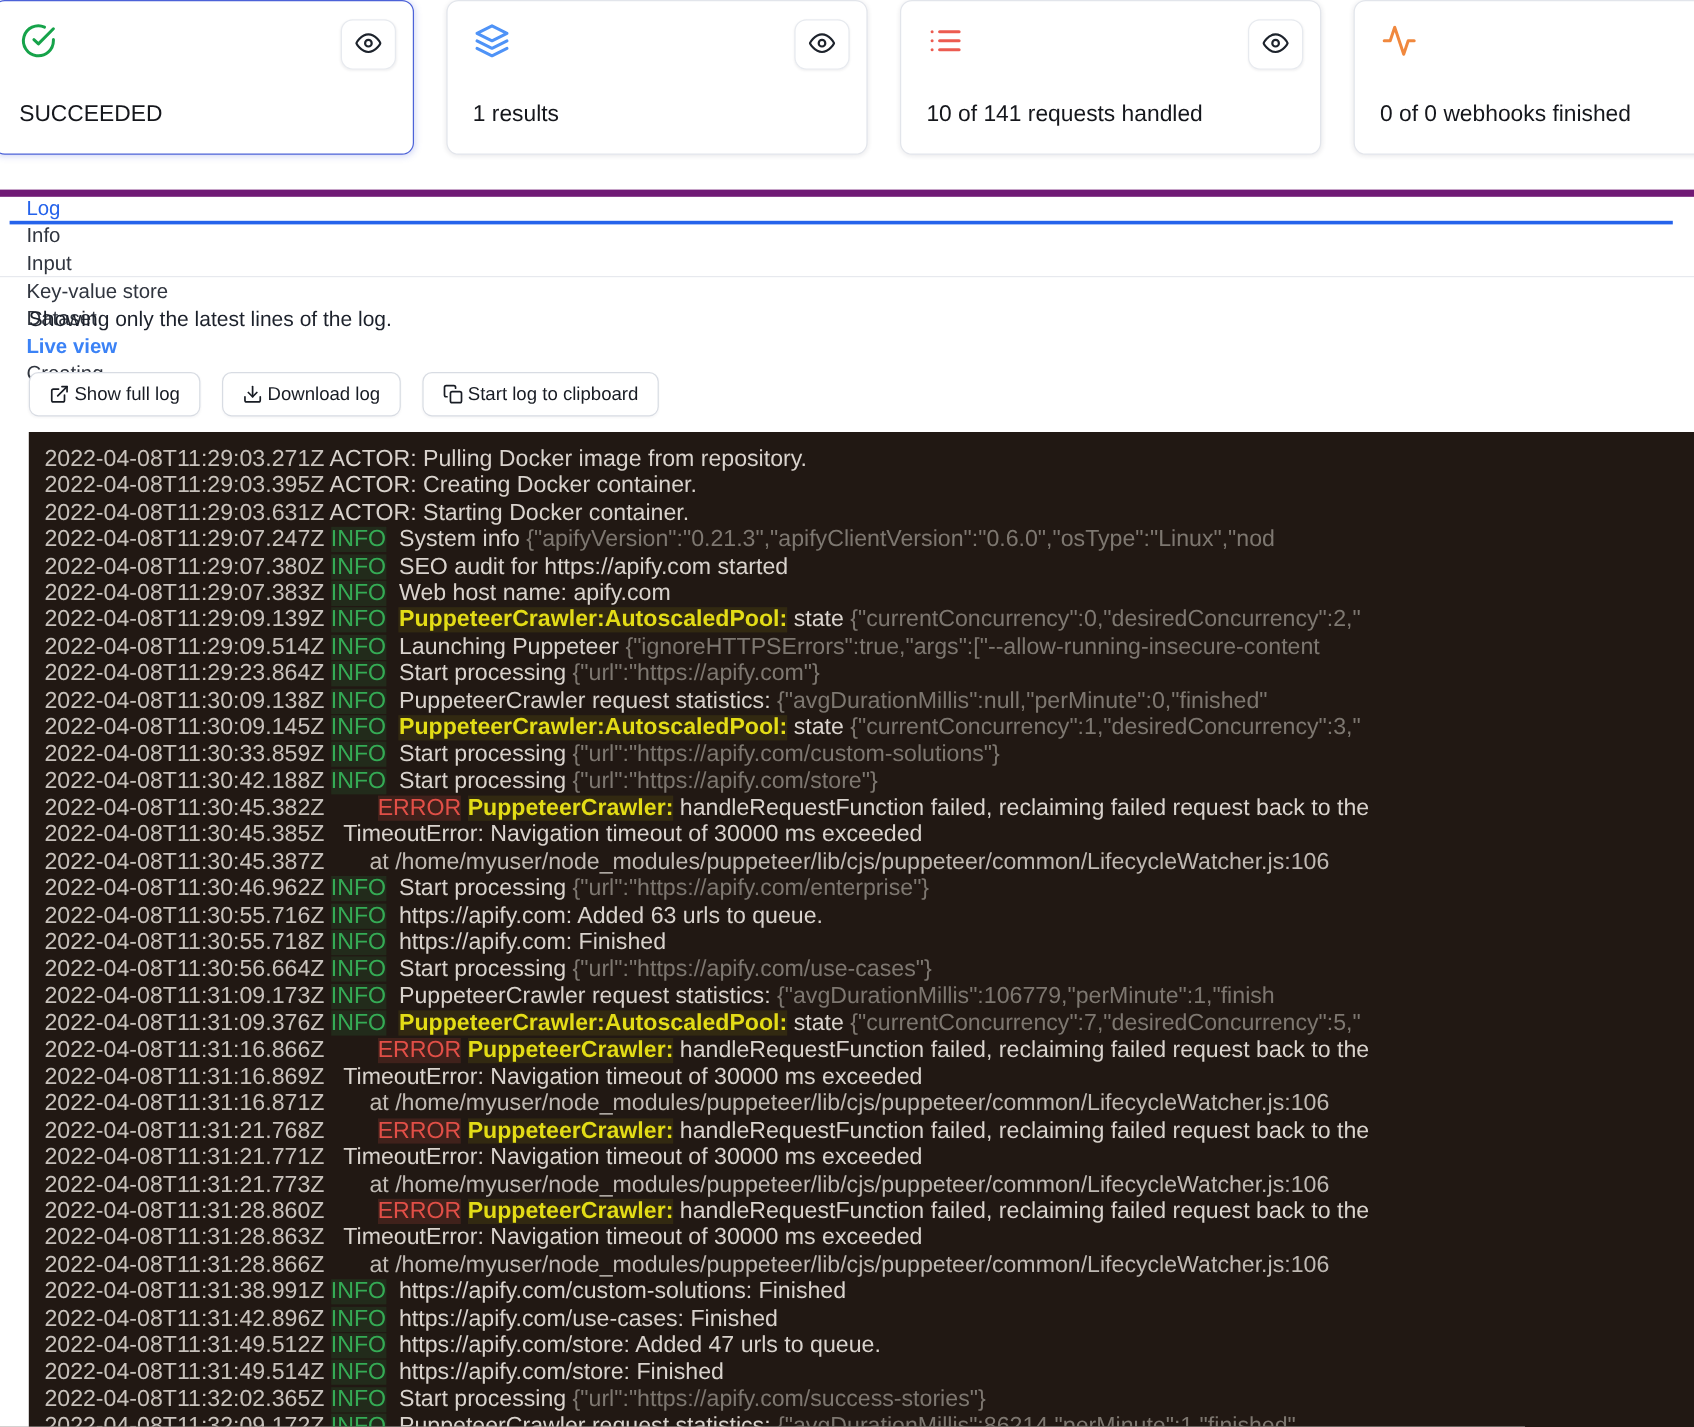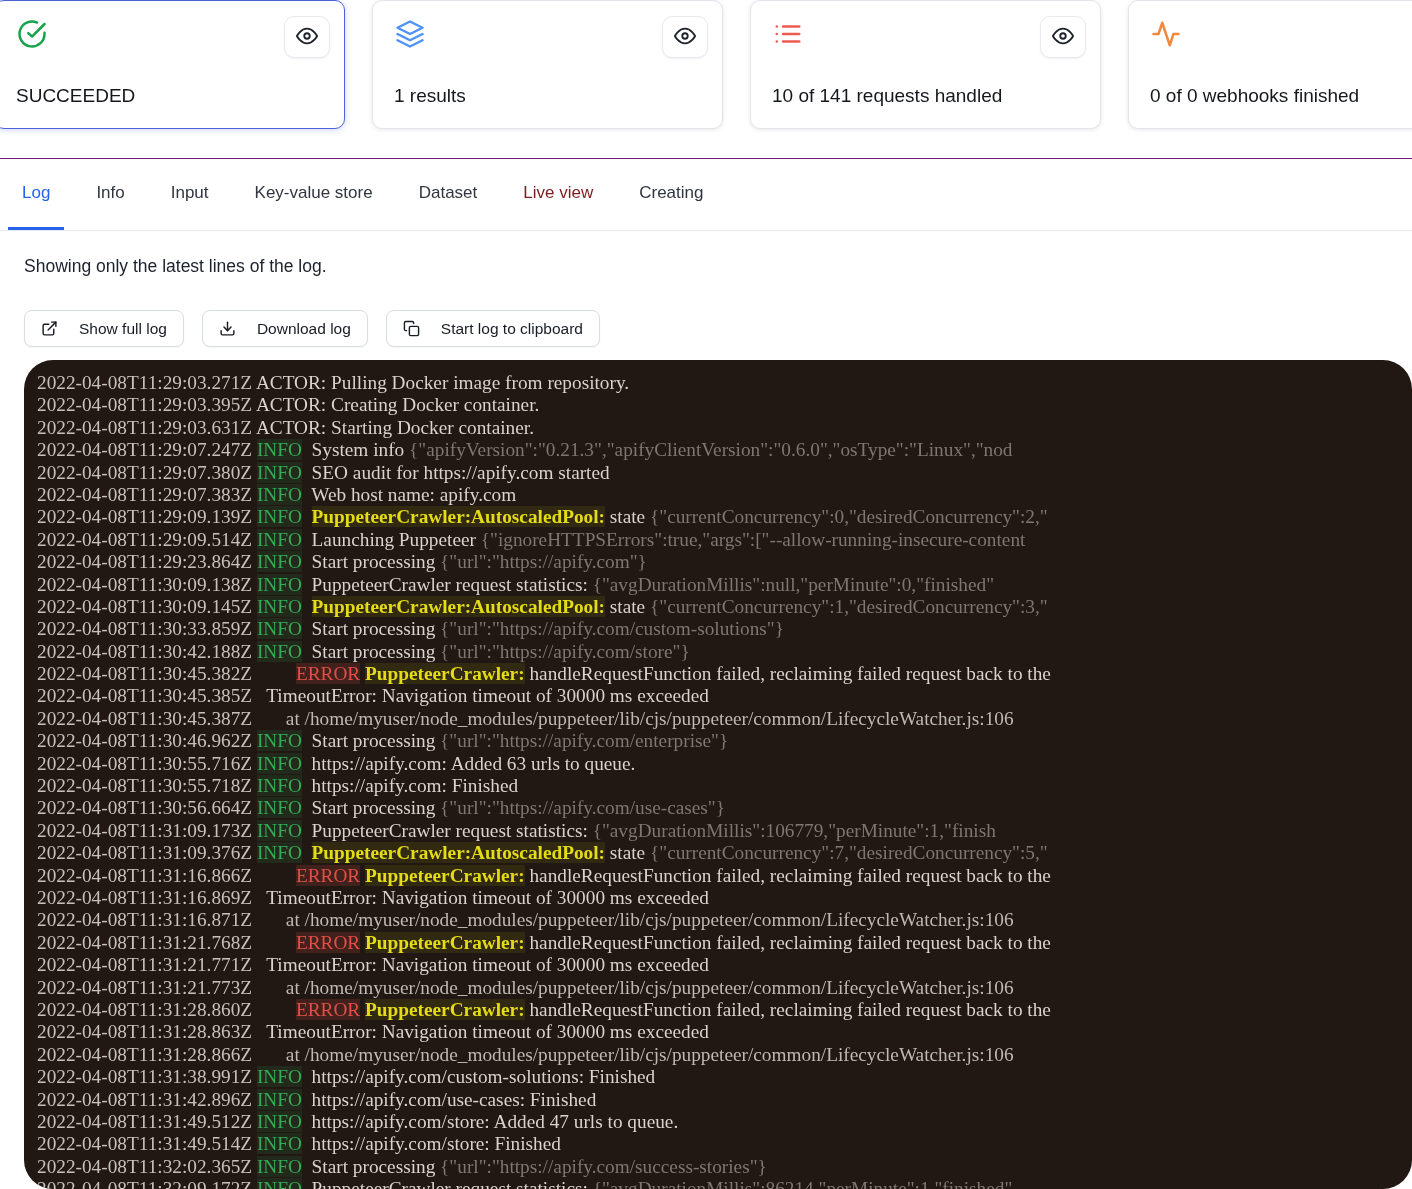--- a/index.html
+++ b/index.html
@@ -20,44 +20,44 @@
   .eye-btn{
     position:absolute;right:14px;top:15px;width:46px;height:42px;border-radius:10px;
     border:1px solid #e7eaef;background:#fff;display:flex;align-items:center;justify-content:center;
     color:#1d232c;box-shadow:0 1px 2px rgba(16,24,40,.06);padding:0;cursor:pointer;
   }
   .eye-btn svg{width:22px;height:22px;}
   .card-label{position:absolute;left:21px;bottom:21px;font-size:19px;color:#15171c;white-space:nowrap;}
   
   .tabbar{
     position:absolute;left:0;right:0;top:158px;height:73px;background:#fff;
-    border-top:1px solid #701a75;border-bottom:1px solid #e7e9ee;
-    display:flex;align-items:stretch;padding-left:8px;box-sizing:border-box;
+    border-top:6px solid #701a75;border-bottom:1px solid #e7e9ee;
+    display:flex;align-items:stretch;padding-left:8px;box-sizing:border-box;flex-direction:column;
   }
   .tab{
     display:flex;align-items:center;padding:0 14px;margin-right:18px;font-size:17px;
     color:#30353f;font-weight:500;border-bottom:3px solid transparent;box-sizing:border-box;
     cursor:pointer;white-space:nowrap;
   }
   .tab.active{color:var(--accent,#2563eb);border-bottom-color:var(--accent,#2563eb);}
-  .tab.disabled{color:#7f1d1d;font-weight:400;cursor:default;}
+  .tab.disabled{color:#3b82f6;font-weight:700;cursor:default;}
   
   .notice{position:absolute;left:24px;top:256px;font-size:17.5px;color:#1c212b;}
   .actions{position:absolute;left:24px;top:310px;display:flex;gap:18px;}
   .action-btn{
-    height:37px;display:inline-flex;align-items:center;gap:21px;padding:0 16px;
+    height:37px;display:inline-flex;align-items:center;gap:4px;padding:0 16px;
     background:#fff;border:1px solid #d8dce3;border-radius:8px;font-size:15.5px;font-weight:500;
     color:#181c24;font-family:inherit;box-shadow:0 1px 2px rgba(16,24,40,.04);cursor:pointer;white-space:nowrap;
   }
   .action-btn svg{width:17px;height:17px;flex:0 0 17px;}
   
   .console{
     position:absolute;left:24px;top:360px;right:0;bottom:0;margin:0;
     background:var(--c-bg,#211813);overflow:hidden;padding:12px 0 0 13px;
-    font-family:Liberation Serif, serif;font-size:19.3px;line-height:22.4px;white-space:pre;border-radius:29px;
+    font-family:Liberation Sans, sans-serif;font-size:19.3px;line-height:22.4px;white-space:pre;
   }
   .ln{height:22.4px;}
   .sg-t{color:var(--c-ts,#c7c1bb);}
   .sg-i{color:var(--c-info,#35ab55);background:rgba(46,164,79,.14);}
   .sg-e{color:var(--c-err,#e14f47);background:rgba(229,83,75,.16);margin-left:39px;}
   .sg-m{color:var(--c-msg,#d9d3cd);}
   .sg-y{color:var(--c-lbl,#e3dc16);font-weight:bold;background:rgba(210,200,0,.10);}
   .sg-d{color:var(--c-dim,#7d7770);}
   .sg-k{color:var(--c-stk,#bfb9b3);}
 </style>

